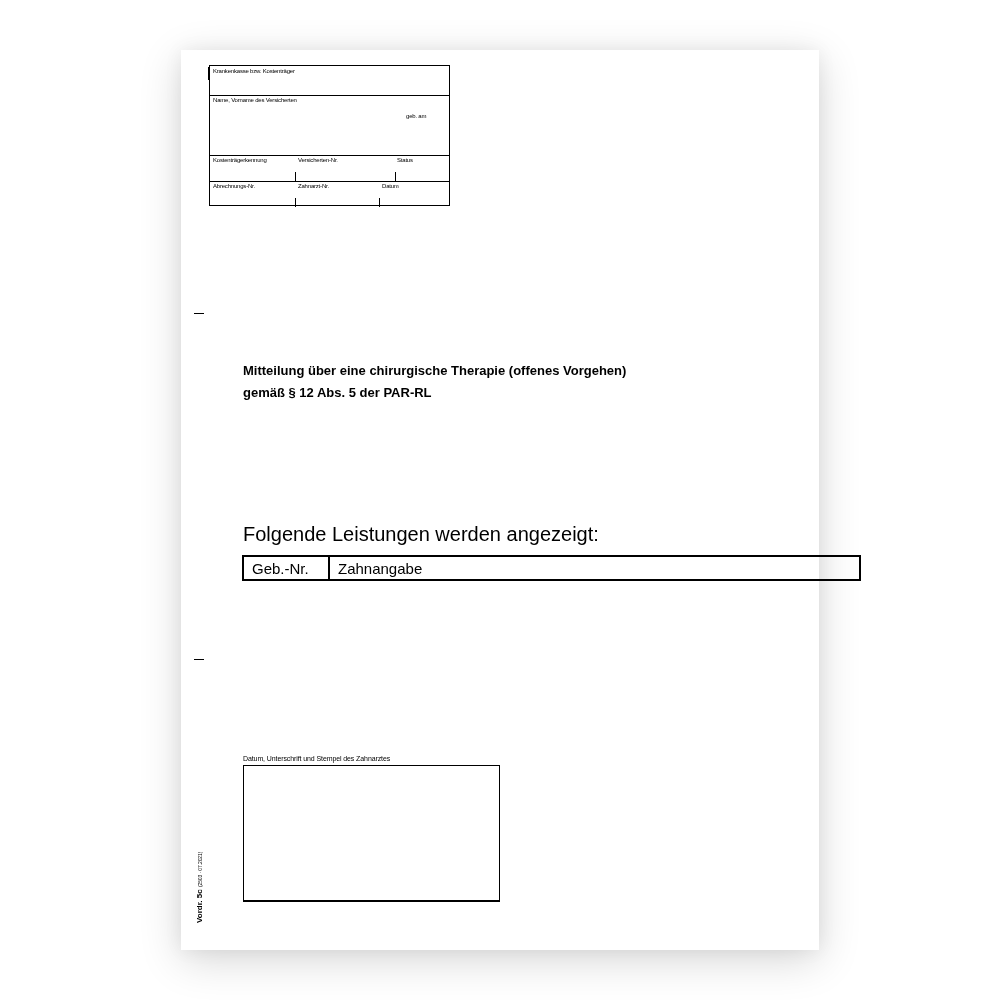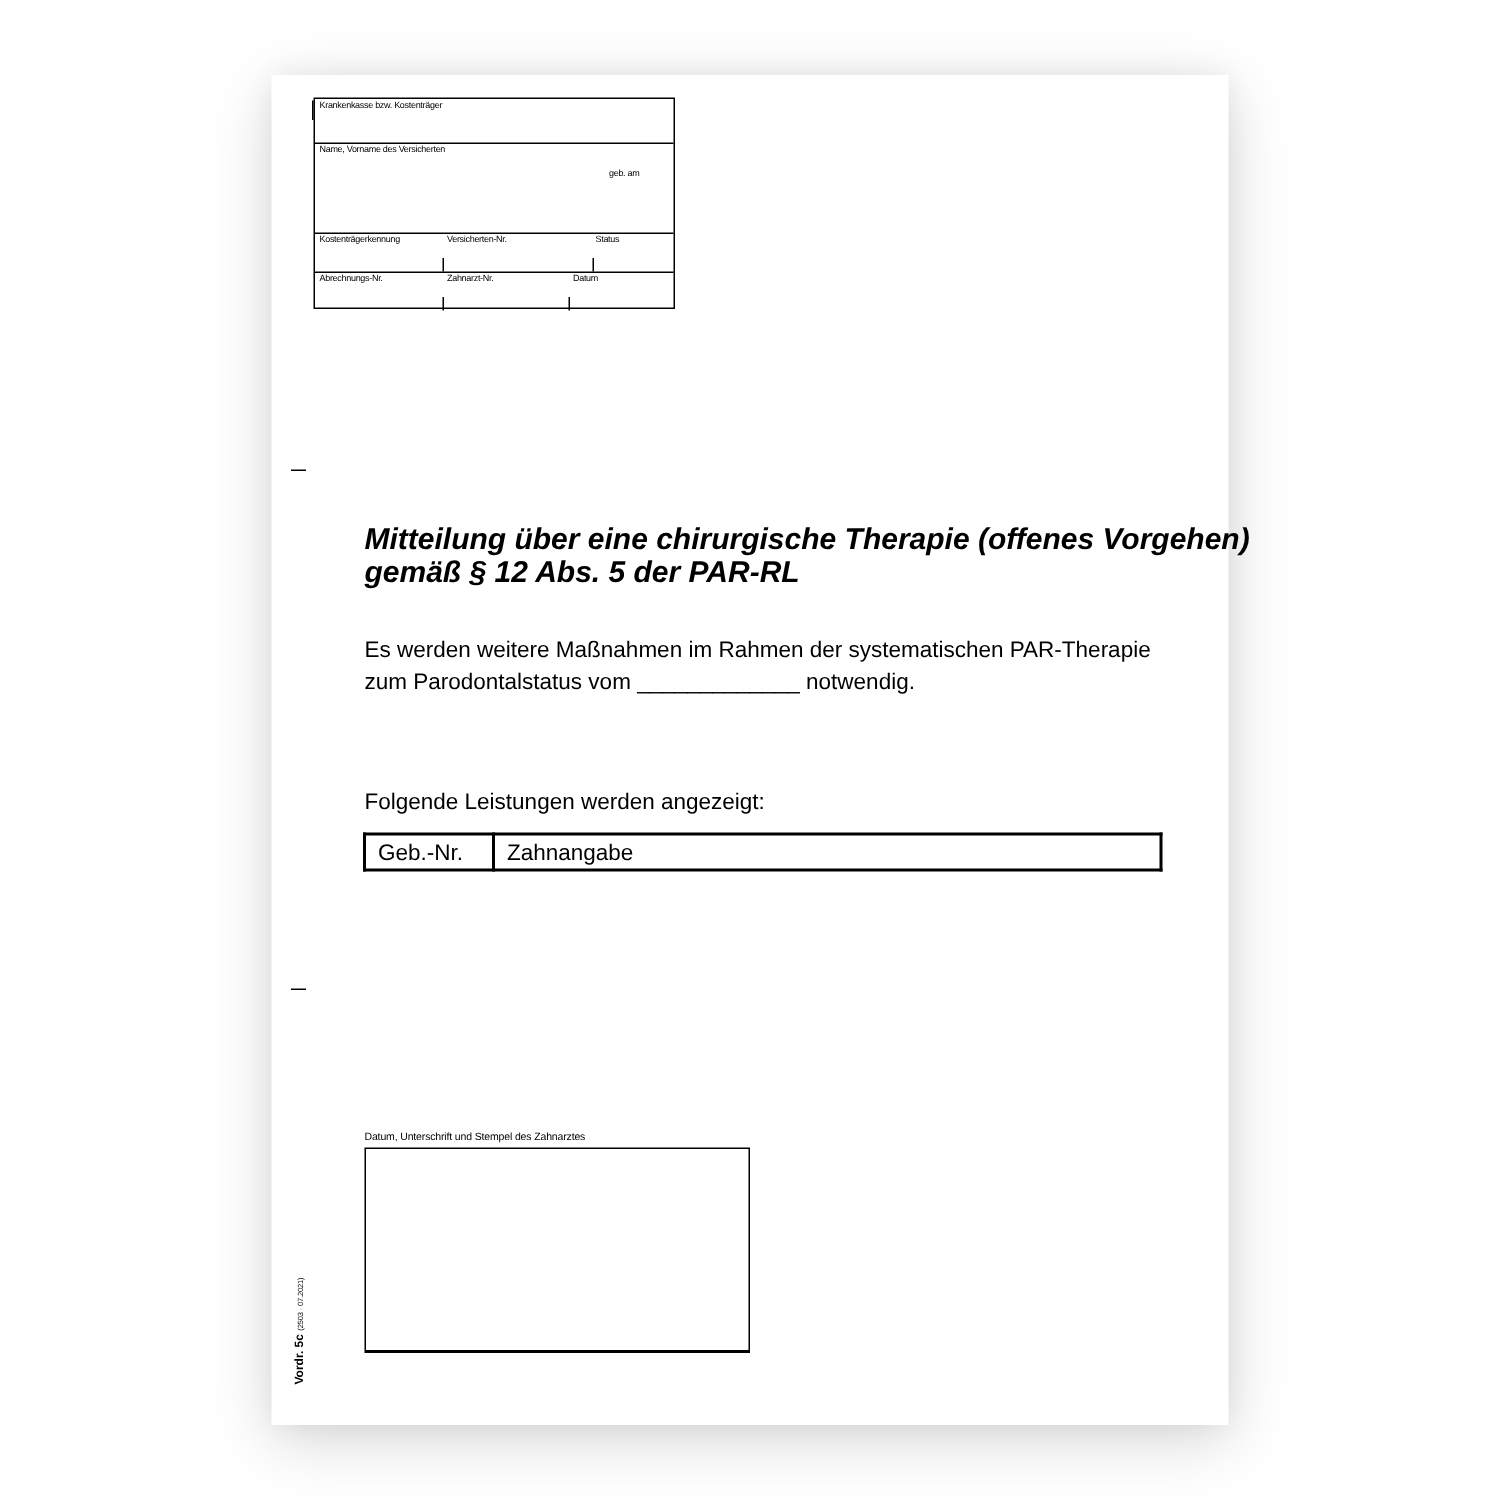--- a/index.html
+++ b/index.html
@@ -33,38 +33,37 @@
       position: absolute;
       font-size: 6px; letter-spacing: -0.2px;
       white-space: nowrap;
       line-height: 7px;
     }
     .leftmark { position: absolute; left: -2px; top: 1px; width: 0; height: 13px; border-left: 1px solid #000; }
 
     .foldmark { position: absolute; left: 13px; width: 10px; border-top: 1px solid #000; height: 0; }
 
     .title {
-      position: absolute; left: 62px; top: 299px;
-      font-size: 20px; font-weight: bold; line-height: 22px;
+      position: absolute; left: 62px; top: 310px;
+      font-size: 13px; font-weight: bold; line-height: 22px;
       white-space: nowrap;
-      font-style: italic;
     }
     .para {
       position: absolute; left: 62px; top: 373px;
       font-size: 15px; line-height: 21px;
       white-space: nowrap;
     }
     .para2 {
       position: absolute; left: 62px; top: 474px;
-      font-size: 15px; line-height: 21px;
+      font-size: 20px; line-height: 21px;
       white-space: nowrap;
     }
     table.svc {
       position: absolute; left: 61px; top: 505px;
-      width: 533px;
+      width: 619px;
       border-collapse: collapse;
       font-size: 15px;
     }
     table.svc td {
       border: 2px solid #000;
       height: 21px;
       padding: 1px 8px 0 8px;
       line-height: 19px;
       vertical-align: middle;
     }
@@ -121,24 +120,20 @@
   </div>
 
   <div class="foldmark" style="top:263px;"></div>
   <div class="foldmark" style="top:609px;"></div>
 
   <div class="title">
     <div>Mitteilung über eine chirurgische Therapie (offenes Vorgehen)</div>
     <div>gemäß § 12 Abs. 5 der PAR-RL</div>
   </div>
 
-  <div class="para">
-    <div>Es werden weitere Maßnahmen im Rahmen der systematischen PAR-Therapie</div>
-    <div><span>zum Parodontalstatus vom </span><span>_____________</span><span> notwendig.</span></div>
-  </div>
 
   <div class="para2">Folgende Leistungen werden angezeigt:</div>
 
   <table class="svc">
     <tbody>
         <tr>
       <td class="c1">Geb.-Nr.</td>
       <td class="c2">Zahnangabe</td>
     </tr>
   </tbody>

